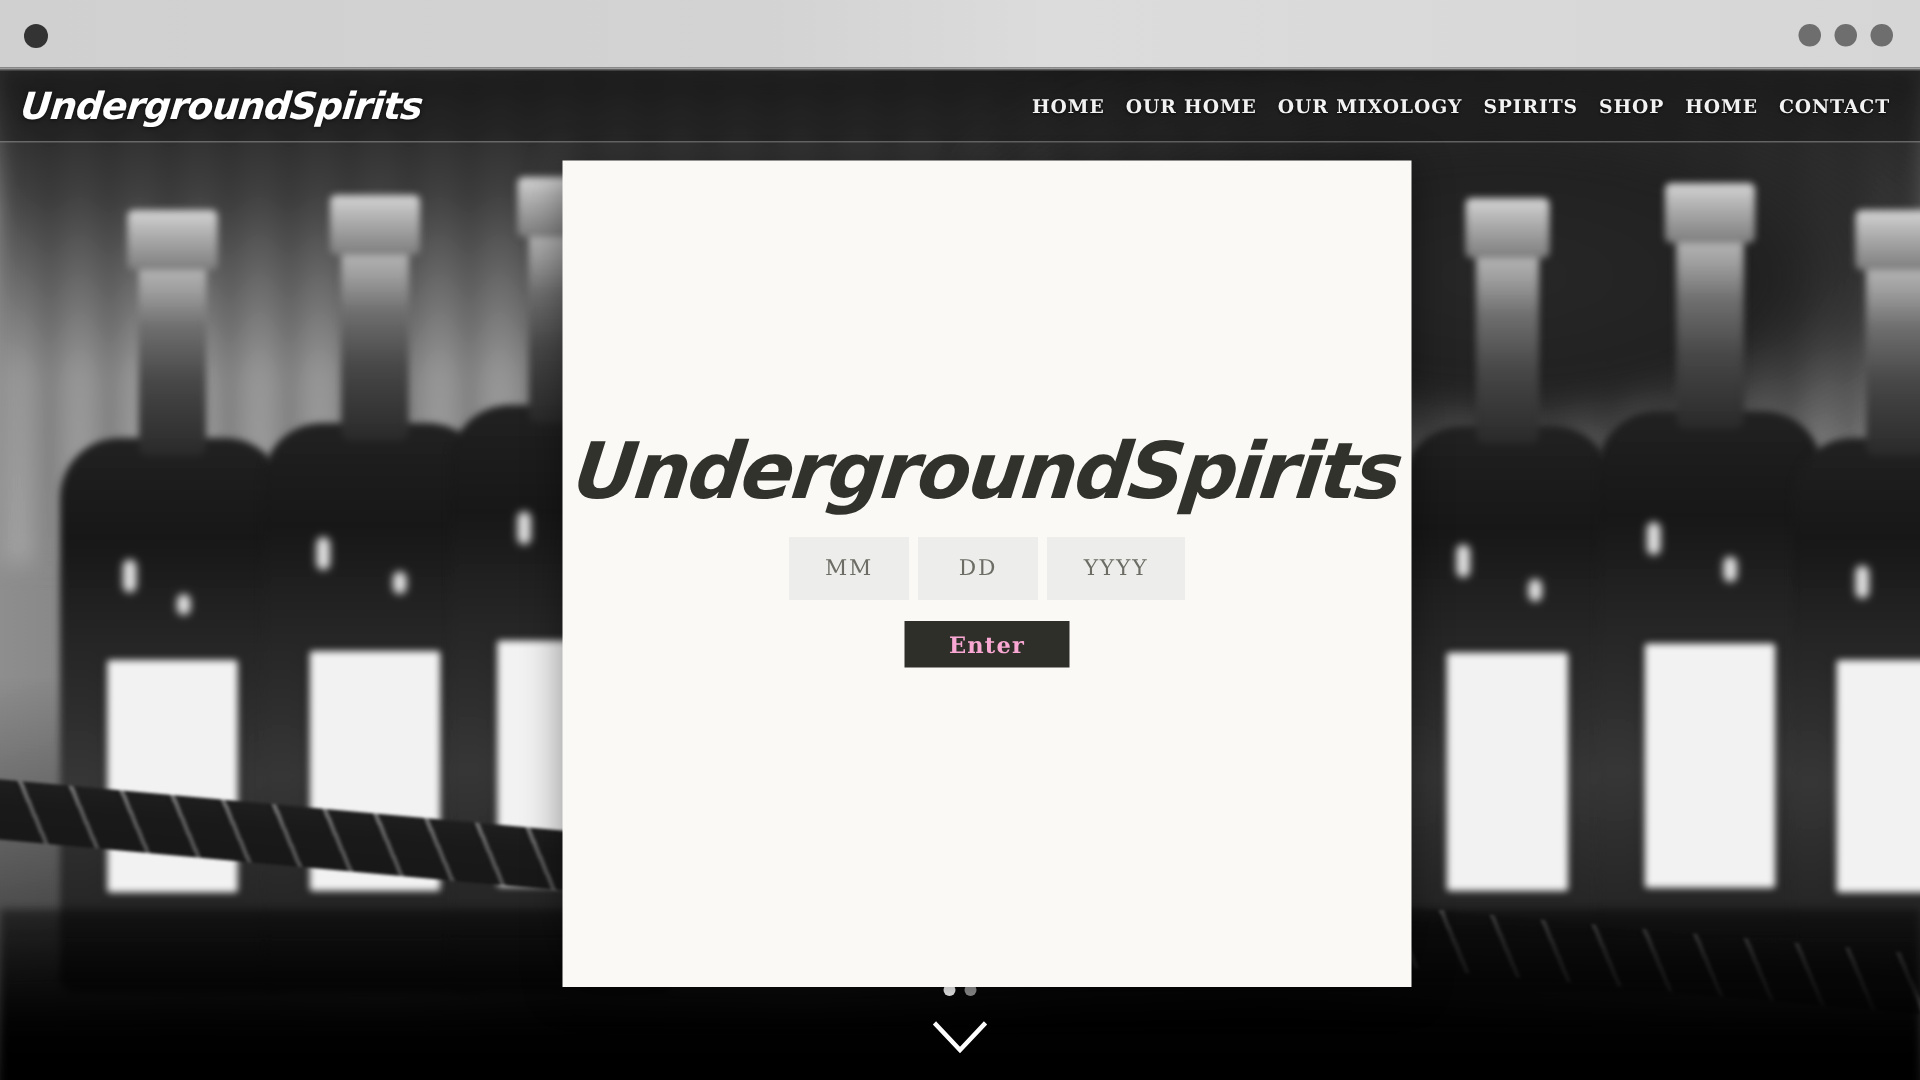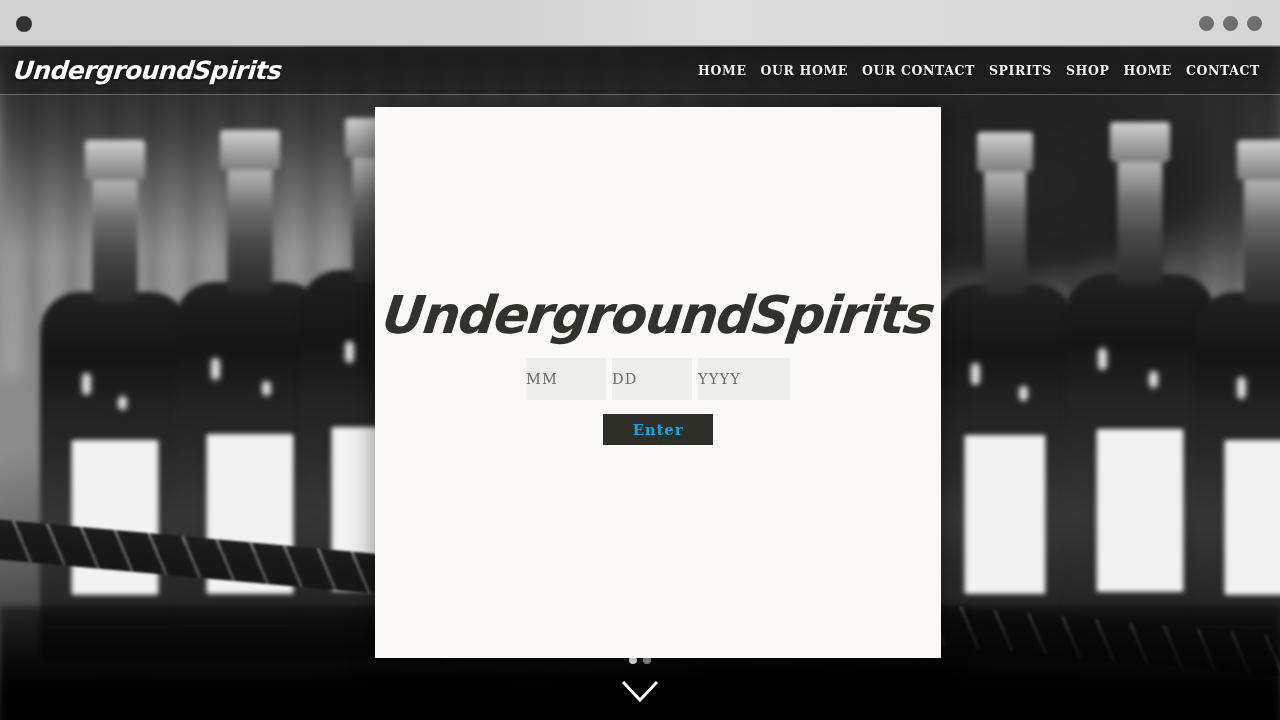--- a/index.html
+++ b/index.html
@@ -131,27 +131,27 @@
   #verify-text{
     margin-top:22px;
     font-family:"DejaVu Serif", serif;
     font-size:14px; letter-spacing:.35px; color:#3a3a34;
   }
   #dob-fields{ margin-top:13px; display:flex; gap:6px; }
   .dob-input{
     width:80px; height:42px; border:0; outline:0;
     background:#ededeb; color:#404040;
     font-family:"DejaVu Serif", serif; font-size:14.5px; letter-spacing:1.2px;
-    text-align:left;
+    text-align:center;
   }
   .dob-input::placeholder{ color:#6d6d66; opacity:1; }
   #dob-year{ width:92px; }
   #enter-button{
     margin-top:14px; width:110px; height:31px; border:0; cursor:pointer;
-    background:#2f2f29; color:#0ea5e9;
+    background:#2f2f29; color:#f9a8d4;
     font-family:"DejaVu Serif", serif; font-size:15px; font-weight:700; letter-spacing:.8px;
   }
 
   
   #carousel-dots{
     position:absolute; left:0; right:0; top:610px;
     display:flex; justify-content:center; gap:6px; z-index:6;
   }
   .carousel-dot{ width:8px; height:8px; border-radius:50%; cursor:pointer; }
   #carousel-dot-1{ background:#ffffff; }
@@ -210,21 +210,21 @@
 
     <div id="shelf-rail"></div>
     <div id="shelf-dark"></div>
   </div>
 
   <div id="site-header">
     <div id="header-logo">UndergroundSpirits</div>
     <nav id="main-nav">
       <span class="nav-item">HOME</span>
       <span class="nav-item">OUR HOME</span>
-      <span class="nav-item">OUR CONTACT</span>
+      <span class="nav-item">OUR MIXOLOGY</span>
       <span class="nav-item">SPIRITS</span>
       <span class="nav-item">SHOP</span>
       <span class="nav-item">HOME</span>
       <span class="nav-item">CONTACT</span>
     </nav>
   </div>
 
   <div id="age-gate-modal">
     <div id="modal-logo">UndergroundSpirits</div>
     <div id="dob-fields">

